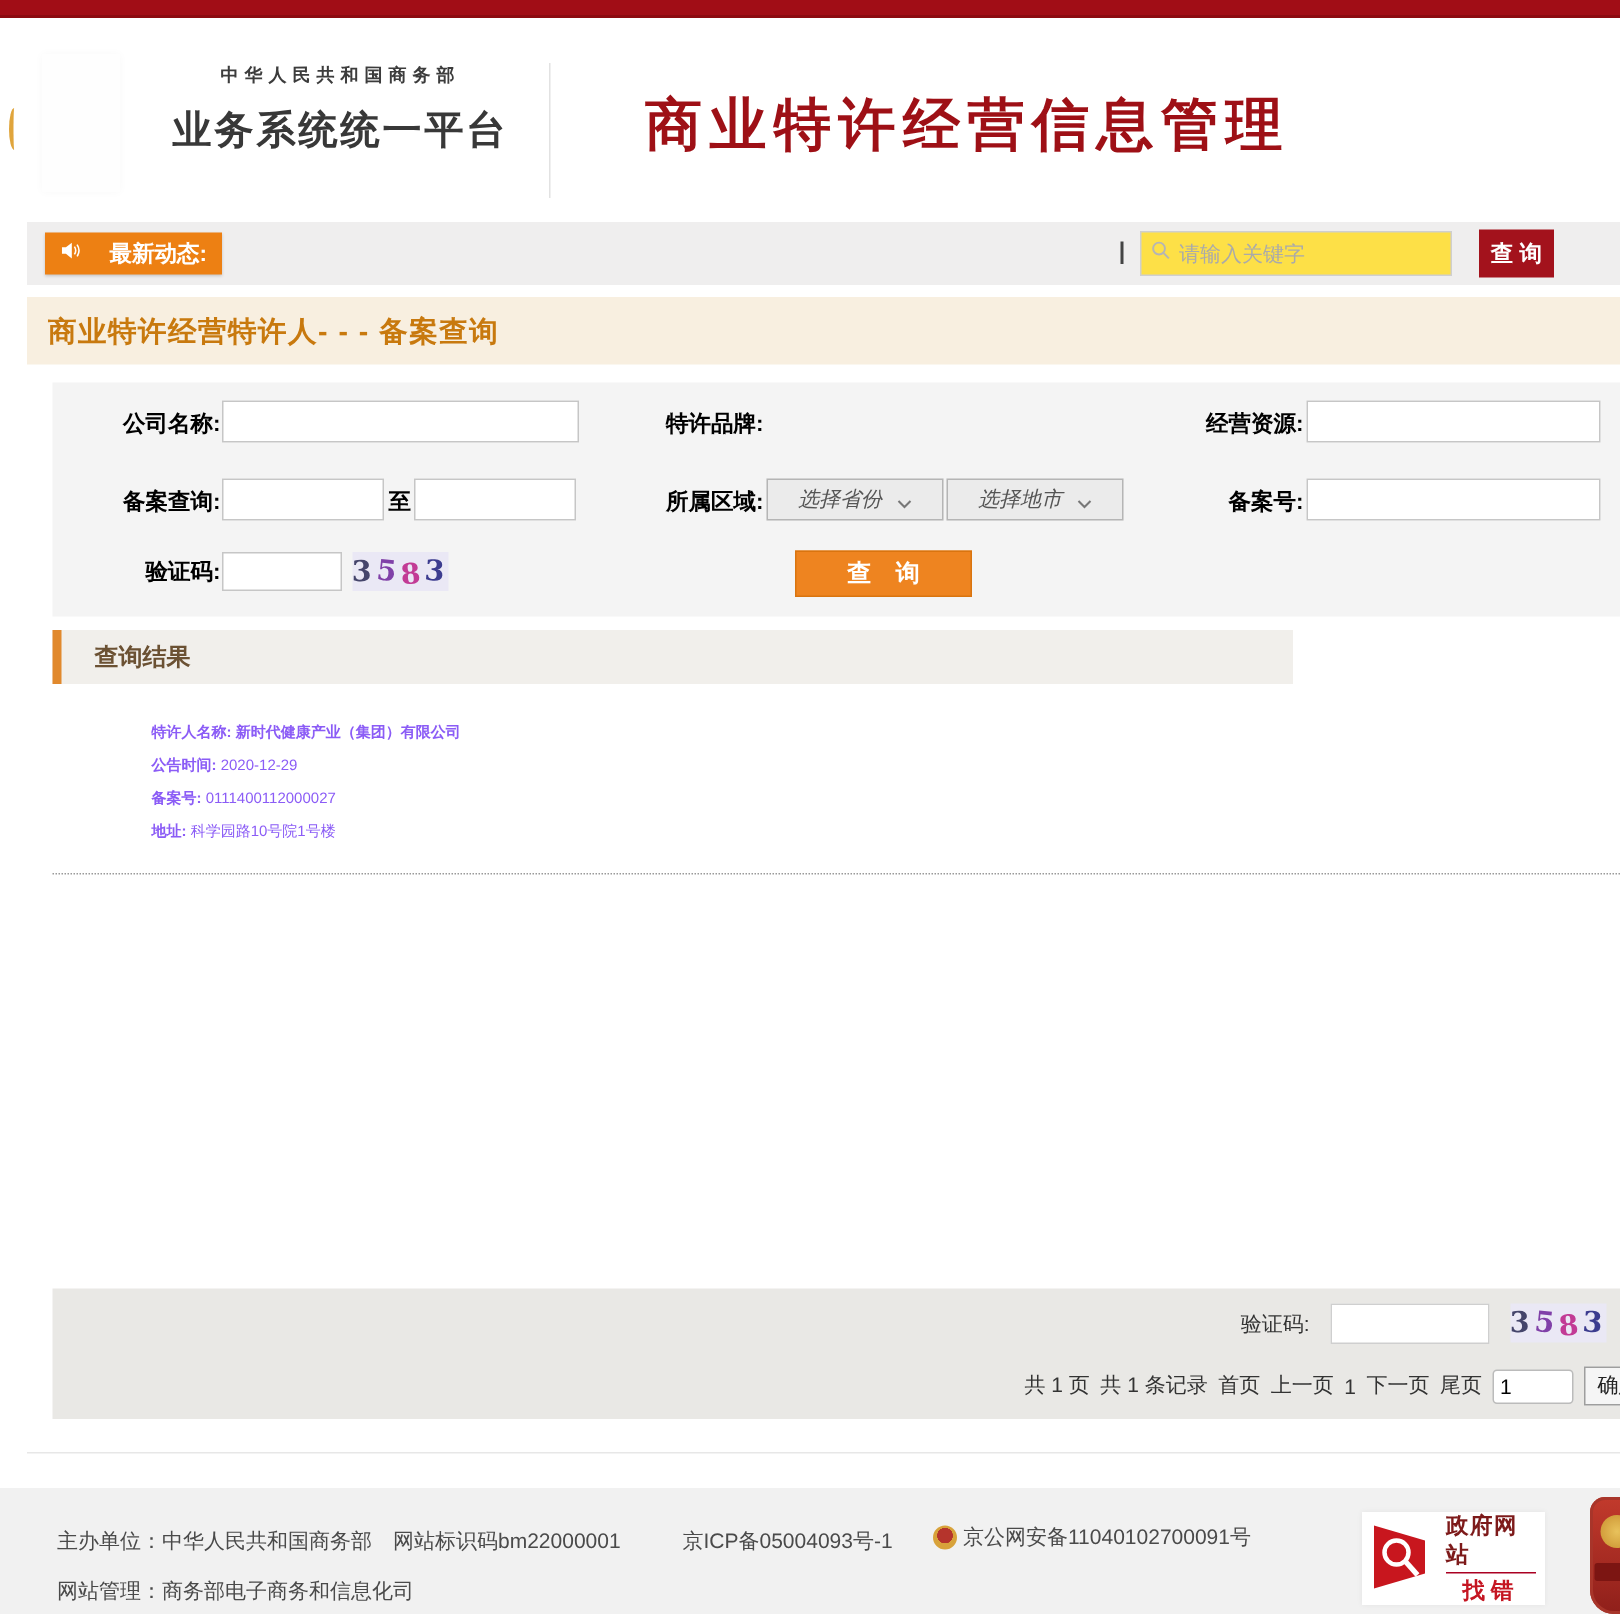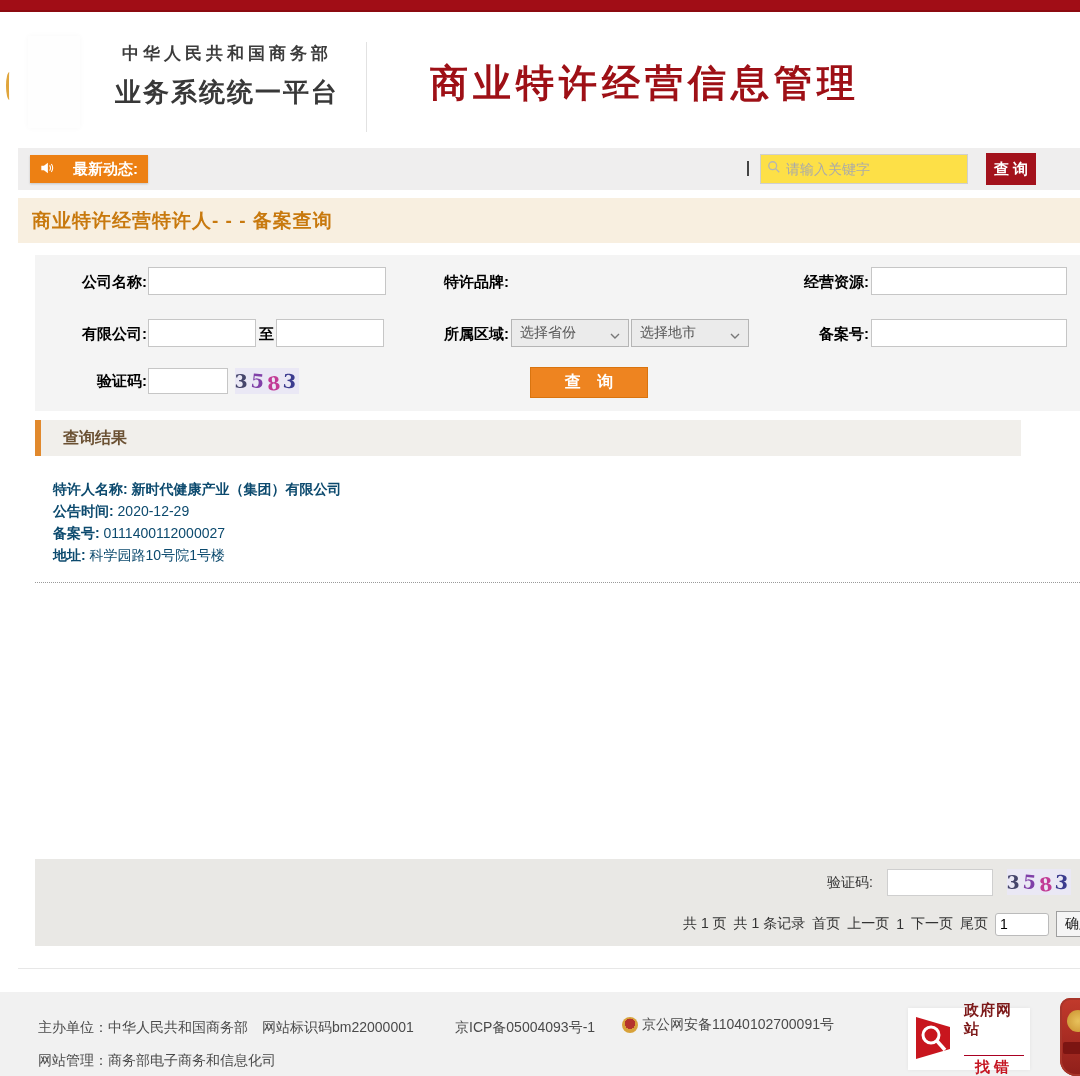--- a/index.html
+++ b/index.html
@@ -9,21 +9,21 @@
     background:#ffffff; color:#333; position:relative; overflow:hidden;
   }
   
   .topbar { height:12px; background:#a10d16; border-bottom:2px solid #8c0a10; }
 
   
   .header { height:128px; background:#fff; position:relative; }
   .logo-box { position:absolute; left:28px; top:24px; width:52px; height:92px; background:#fefefe; box-shadow:0 0 6px rgba(0,0,0,0.03); }
   .logo-sliver { position:absolute; left:6px; top:60px; width:7px; height:28px; border-left:3px solid #e0a53c; border-radius:50%; }
   .org-block { position:absolute; left:88px; top:30px; width:278px; text-align:center; color:#3c3c3c; }
-  .org-line1 { font-size:17px; font-weight:bold; letter-spacing:4px; }
+  .org-line1 { font-size:12px; font-weight:bold; letter-spacing:4px; }
   .org-line2 { font-size:26px; font-weight:bold; letter-spacing:2px; margin-top:10px; color:#383838; }
   .header-divider { position:absolute; left:366px; top:30px; width:1px; height:90px; background:#e2e2e2; }
   .site-title { position:absolute; left:430px; top:46px; font-size:38px; font-weight:bold; letter-spacing:5px; color:#9e1016; }
 
   
   .newsbar { margin:8px 0 0 18px; height:42px; background:#efeeee; position:relative; }
   .news-badge { position:absolute; left:12px; top:7px; height:28px; background:#ed8013; color:#fff; font-size:15px; font-weight:bold; display:flex; align-items:center; gap:19px; padding:0 10px; box-shadow:0 1px 2px rgba(0,0,0,0.18); }
   .marquee-tick { position:absolute; left:729px; top:13px; width:2px; height:15px; background:#444; }
   .top-search { position:absolute; left:742px; top:6px; width:208px; height:30px; background:#fde047; border:1px solid #cfcfcf; display:flex; align-items:center; padding:0 6px; gap:5px; }
   .top-search input { border:none; outline:none; flex:1; font-size:14px; color:#444; font-family:inherit; background:transparent; }
@@ -32,34 +32,34 @@
 
   
   .main-panel { margin:8px 0 0 18px; background:#fff; padding-bottom:22px; border-bottom:1px solid #e7e7e7; }
   .page-title-bar { height:45px; background:#f8efe0; display:flex; align-items:center; padding-left:14px; }
   .page-title { font-size:19px; font-weight:bold; color:#c8790e; letter-spacing:1px; }
 
   
   .query-form { margin:12px 0 0 17px; width:1045px; height:156px; background:#f4f4f4; position:relative; font-size:15px; }
   .f-label { position:absolute; font-weight:bold; color:#000000; text-align:right; }
   .f-input { position:absolute; height:28px; background:#fff; border:1px solid #c6c6c6; font-size:14px; font-family:inherit; color:#333; padding:0 6px; outline:none; }
-  .f-select { position:absolute; height:28px; background:#ebebeb; border:1px solid #b5b5b5; color:#555; font-size:14px; display:flex; align-items:center; justify-content:space-between; padding:0 8px; cursor:pointer; }
+  .f-select { position:absolute; height:28px; background:#ebebeb; border:1px solid #b5b5b5; color:#555; font-size:14px; display:flex; align-items:center; justify-content:space-between; padding:0 20px; cursor:pointer;font-style:italic; }
   .chev { width:10px; height:10px; }
   .captcha-box { position:absolute; height:26px; background:#eae8f5; display:flex; align-items:center; justify-content:center; font-size:19px; font-weight:bold; letter-spacing:3px; font-family:"DejaVu Serif", serif; }
   .captcha-box span { display:inline-block; }
   .captcha-box span:nth-child(2){ transform:rotate(6deg); }
   .captcha-box span:nth-child(3){ transform:rotate(-5deg) translateY(2px); }
   .captcha-box span:nth-child(4){ transform:rotate(4deg); }
   .form-query-btn { position:absolute; left:495px; top:112px; width:118px; height:31px; background:#ee8420; border:1px solid #d9740f; color:#fff; font-size:16px; font-weight:bold; letter-spacing:6px; font-family:inherit; cursor:pointer; padding-left:6px; }
 
   
-  .results-header { margin:9px 0 0 17px; width:986px; height:36px; background:#f1efeb; border-left:6px solid #e1892d; display:flex; align-items:center; padding-left:22px; }
+  .results-header { margin:9px 0 0 17px; width:827px; height:36px; background:#f1efeb; border-left:6px solid #e1892d; display:flex; align-items:center; padding-left:22px; }
   .results-header-text { font-size:16px; font-weight:bold; color:#6b5133; }
   .results-body { margin-left:17px; width:1045px; padding:22px 0 16px 18px; border-bottom:1px dotted #9a9a9a; }
-  .r-line { font-size:14px; line-height:22px; color:#0c4a6e; }
+  .r-line { font-size:10px; line-height:22px; color:#8b5cf6;margin-left:48px; }
   .r-line b { font-weight:bold; }
   .r-line .strong-val { font-weight:bold; }
   .results-spacer { height:276px; }
 
   
   .bottom-panel { margin-left:17px; width:1045px; height:87px; background:#e9e8e5; position:relative; font-size:14px; }
   .bp-captcha-label { position:absolute; left:760px; top:15px; width:78px; text-align:right; color:#333; }
   .bp-captcha-input { position:absolute; left:852px; top:10px; width:106px; height:27px; background:#fff; border:1px solid #cfcfcf; font-family:inherit; font-size:14px; padding:0 5px; outline:none; }
   .bp-captcha-box { left:972px; top:10px; width:64px; }
   .pager { position:absolute; left:648px; top:52px; display:flex; align-items:center; gap:7px; color:#333; white-space:nowrap; }
@@ -67,21 +67,21 @@
   .pager input { width:54px; height:23px; border:1px solid #bbb; border-radius:3px; background:#fff; font-family:inherit; font-size:14px; padding:0 4px; outline:none; }
   .pg-confirm { height:26px; background:#f5f5f5; border:1px solid #9e9e9e; font-size:14px; color:#222; font-family:inherit; padding:0 8px; cursor:pointer; }
 
   
   .site-footer { margin-top:23px; height:101px; background:#f1f1f1; position:relative; font-size:14px; color:#4a4a4a; }
   .ft { position:absolute; white-space:nowrap; }
   .ft-badge-row { display:flex; align-items:center; gap:4px; }
   .police-icon { width:16px; height:16px; border-radius:50%; background:radial-gradient(circle at 50% 42%, #b5342c 0 42%, #d8a23a 43% 100%); display:inline-block; }
   .err-badge { position:absolute; left:908px; top:16px; width:122px; height:62px; background:#fff; display:flex; align-items:center; gap:6px; padding:6px; box-shadow:0 0 4px rgba(0,0,0,0.06); cursor:pointer; }
   .err-text { display:flex; flex-direction:column; align-items:center; flex:1; }
-  .err-line1 { font-size:15px; font-weight:bold; color:#7d1a1a; border-bottom:1px solid #a02; padding-bottom:16px; letter-spacing:1px; }
+  .err-line1 { font-size:15px; font-weight:bold; color:#7d1a1a; border-bottom:1px solid #a02; padding-bottom:2px; letter-spacing:1px; }
   .err-line2 { font-size:15px; font-weight:bold; color:#c51622; margin-top:2px; letter-spacing:4px; }
   .agency-badge { position:absolute; left:1060px; top:6px; width:38px; height:78px; background:linear-gradient(#c23a2c, #8f1f1a); border-radius:10px 10px 16px 16px; box-shadow:inset 0 0 0 2px #a8352a; }
   .agency-badge .gold-dot { position:absolute; left:7px; top:12px; width:22px; height:22px; border-radius:50%; background:radial-gradient(#e8c25c, #c98f2e); }
   .agency-badge .band { position:absolute; left:3px; top:44px; width:32px; height:12px; background:#7c1512; border-radius:2px; }
 </style>
 </head>
 <body>
 
 <div class="topbar"></div>
 
@@ -125,21 +125,21 @@
   </div>
 
   <div class="query-form">
 
     <span class="f-label" style="left:0; top:18px; width:112px;">公司名称:</span>
     <input class="f-input" style="left: 113px; top: 12px; width: 238px;">
     <span class="f-label" style="left:362px; top:18px; width:112px;">特许品牌:</span>
     <span class="f-label" style="left:722px; top:18px; width:112px;">经营资源:</span>
     <input class="f-input" style="left: 836px; top: 12px; width: 196px;">
 
-    <span class="f-label" style="left:0; top:70px; width:112px;">有限公司:</span>
+    <span class="f-label" style="left:0; top:70px; width:112px;">备案查询:</span>
     <input class="f-input" style="left: 113px; top: 64px; width: 108px;">
     <span class="f-label" style="left:224px; top:70px; width:16px; text-align:left;">至</span>
     <input class="f-input" style="left: 241px; top: 64px; width: 108px;">
     <span class="f-label" style="left:362px; top:70px; width:112px;">所属区域:</span>
     <div class="f-select" style="left:476px; top:64px; width:118px;">
       <span>选择省份</span>
       <span class="chev">
         <svg width="10" height="10" viewBox="0 0 10 10">
             <path d="M1 3 L5 7 L9 3" stroke="#777" stroke-width="1.4" fill="none"></path>
           </svg>

